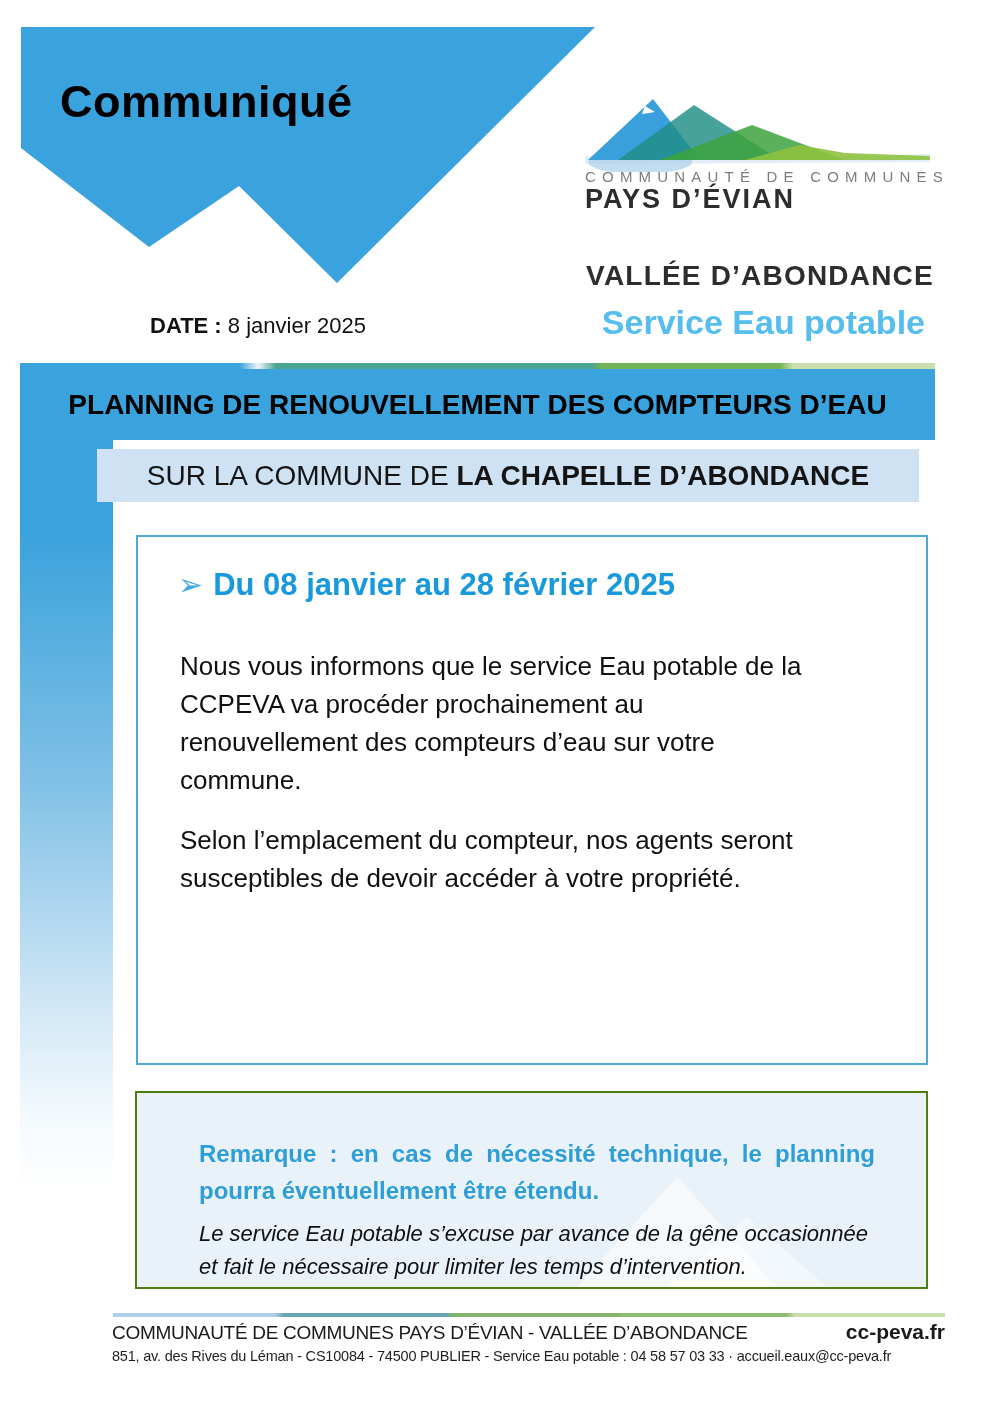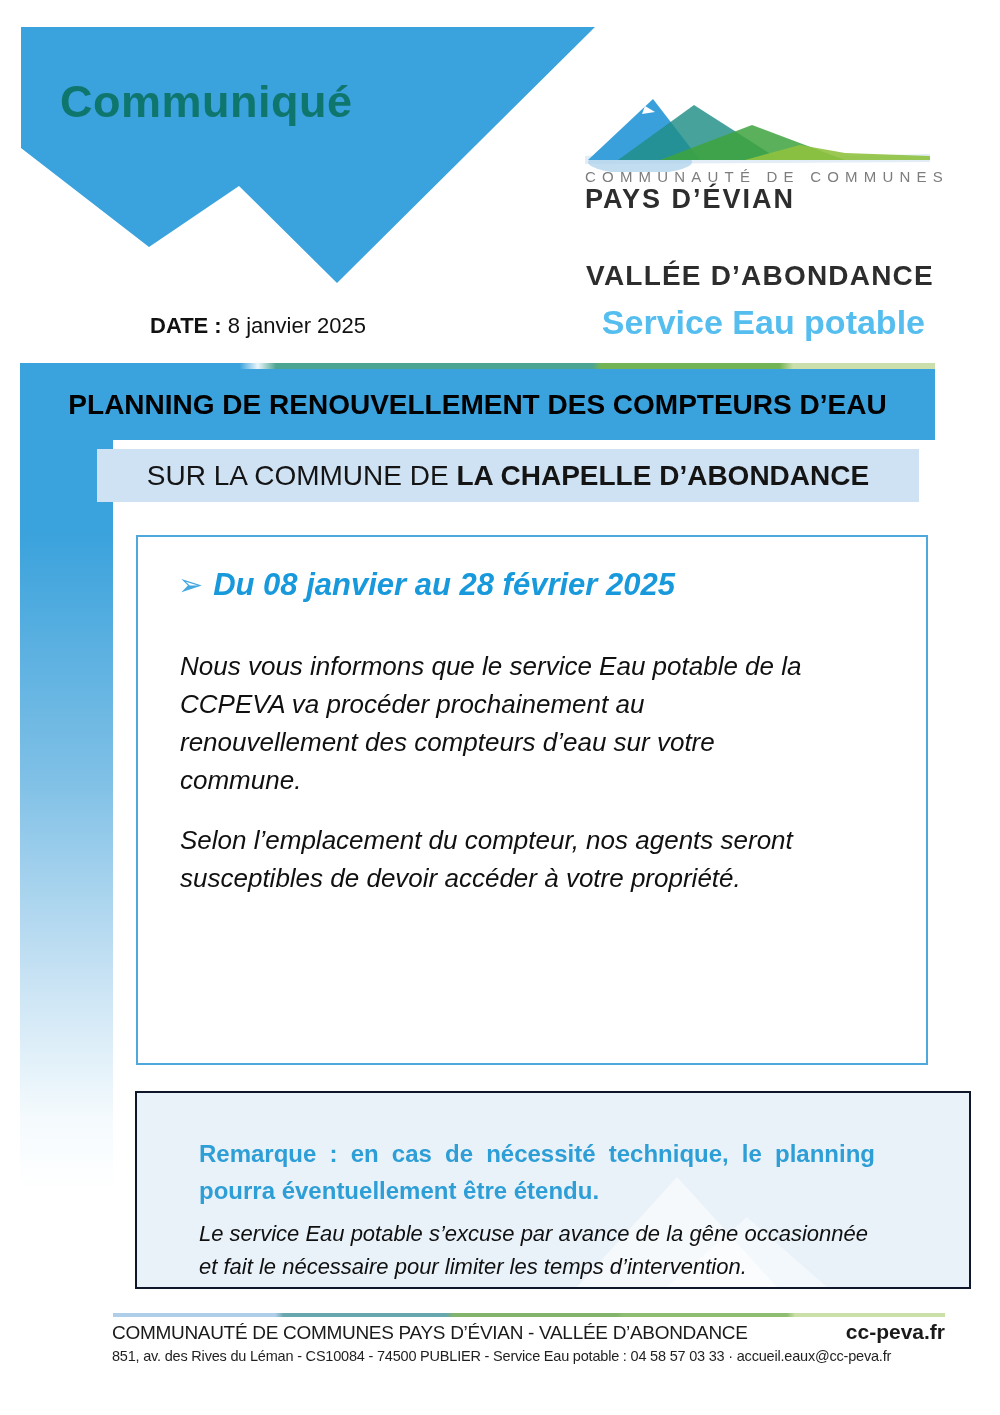--- a/index.html
+++ b/index.html
@@ -1,21 +1,21 @@
 <!DOCTYPE html>
 <html><head>
 <meta charset="utf-8">
 <style>
   html,body{margin:0;padding:0;background:#ffffff;}
   body{font-family:"Liberation Sans","DejaVu Sans",sans-serif;}
   .page{position:relative;width:1000px;height:1415px;background:#ffffff;overflow:hidden;}
 
   
   .shape-svg{position:absolute;left:0;top:0;}
-  .communique-text{position:absolute;left:60px;top:76px;color:#0f766e;font-size:45px;font-weight:bold;letter-spacing:0.5px;white-space:nowrap;}
+  .communique-text{position:absolute;left:60px;top:76px;color:#000000;font-size:45px;font-weight:bold;letter-spacing:0.5px;white-space:nowrap;}
 
   
   .logo{position:absolute;left:585px;top:92px;width:350px;height:158px;}
   .logo-mountains{position:absolute;left:0;top:0;}
   .logo-l1{position:absolute;left:0;top:76px;width:350px;text-align:center;font-size:15px;color:#7d7d7d;letter-spacing:6.2px;white-space:nowrap;}
   .logo-l2{position:absolute;left:0;top:92px;width:350px;text-align:left;font-size:27px;font-weight:bold;color:#2d2d2d;letter-spacing:2px;white-space:nowrap;}
   .logo-l3{position:absolute;left:0;top:120px;width:350px;text-align:center;font-size:28px;font-weight:bold;color:#2d2d2d;letter-spacing:1.2px;white-space:nowrap;margin-top:48px;}
 
   
   .date-line{position:absolute;left:128px;top:313px;font-size:22px;color:#111;white-space:nowrap;margin-left:22px;}
@@ -27,31 +27,31 @@
     background:linear-gradient(90deg,#3aa2dc 0%,#3aa2dc 24%,#eaf5fb 26%,#4ca492 28%,#4ca492 62.5%,#72b356 63.5%,#72b356 83%,#cbdfac 84.5%,#cbdfac 100%);}
   .banner-blue{position:absolute;left:20px;top:369px;width:915px;height:71px;background:#3aa2dc;}
   .banner-blue .txt{width:100%;line-height:71px;text-align:center;color:#000000;font-weight:bold;font-size:28px;white-space:nowrap;}
   .left-strip{position:absolute;left:20px;top:440px;width:93px;height:752px;
     background:linear-gradient(180deg,#3aa2dc 0%,#3aa2dc 12%,#7fc0e6 45%,#c9e3f4 72%,#f4fafd 90%,#ffffff 100%);}
   .banner-light{position:absolute;left:97px;top:449px;width:822px;height:53px;background:#cfe2f4;}
   .banner-light .txt{width:100%;line-height:53px;text-align:center;color:#141414;font-size:28px;white-space:nowrap;}
   .banner-light .b{font-weight:bold;}
 
   
-  .content-box{position:absolute;left:136px;top:535px;width:788px;height:526px;border:2px solid #4fa8dc;background:#ffffff;font-style:italic;}
+  .content-box{position:absolute;left:136px;top:535px;width:788px;height:526px;border:2px solid #4fa8dc;background:#ffffff;}
   .period{position:absolute;left:40px;top:30px;font-size:31px;font-weight:bold;color:#1899dc;white-space:nowrap;}
   .period .arrow{color:#44a7e0;font-size:30px;margin-right:10px;font-weight:normal;}
   .para{position:absolute;left:42px;width:730px;font-size:26px;color:#101010;}
   .para .pline{white-space:nowrap;line-height:38px;}
   .para-1{top:110px;}
   .para-2{top:284px;}
   .para-3{top:390px;}
 
   
-  .remark-box{position:absolute;left:135px;top:1091px;width:789px;height:194px;background:#eaf2f9;border:2px solid #0f172a;overflow:hidden;padding-left:43px;}
+  .remark-box{position:absolute;left:135px;top:1091px;width:789px;height:194px;background:#eaf2f9;border:2px solid #4d7c0f;overflow:hidden;}
   .watermark{position:absolute;left:380px;bottom:0;}
   .remark-highlight{position:absolute;left:62px;top:42px;width:676px;font-size:24px;font-weight:bold;color:#2e9ed6;line-height:37px;}
   .remark-highlight .rline1{text-align-last:justify;}
   .remark-highlight .rline2{white-space:nowrap;}
   .remark-note{position:absolute;left:62px;top:124px;width:690px;font-size:22px;font-style:italic;color:#101010;line-height:33px;}
   .remark-note .nline{white-space:nowrap;}
 
   
   .footer-line{position:absolute;left:113px;top:1313px;width:832px;height:4px;
     background:linear-gradient(90deg,#afcee9 0%,#afcee9 19.5%,#68a7ae 20.5%,#68a7ae 40%,#83b46c 41%,#83b46c 60.5%,#8fbe72 61.5%,#8fbe72 81%,#cbdfa9 82%,#cbdfa9 100%);}

